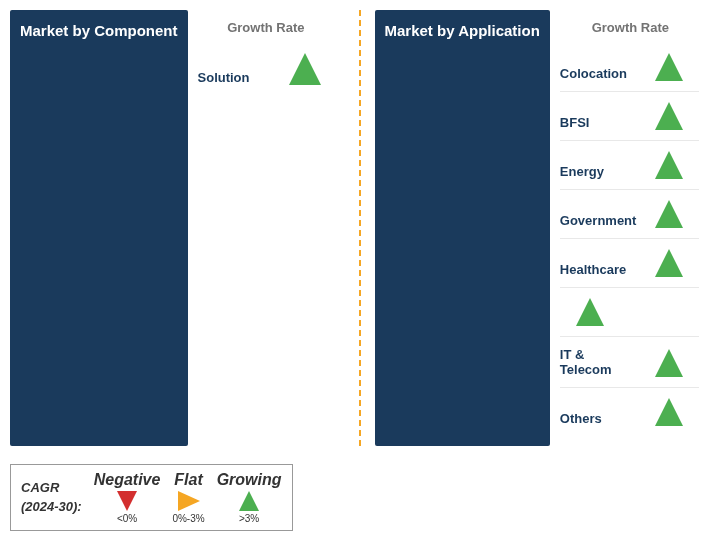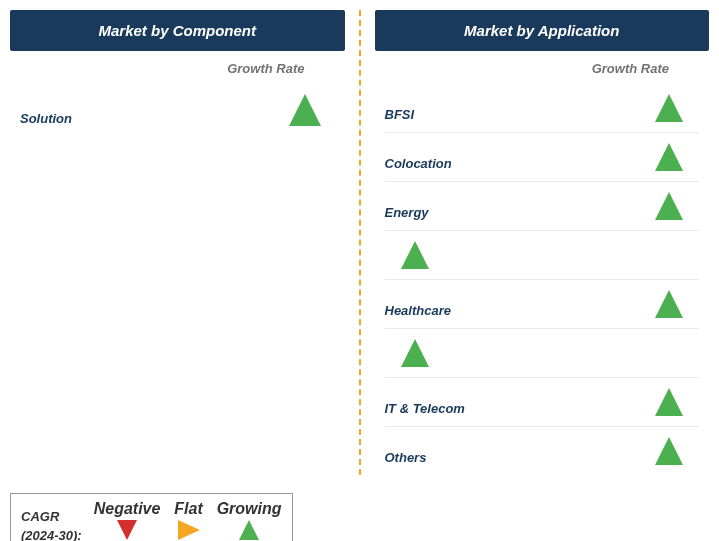--- a/index.html
+++ b/index.html
@@ -14,22 +14,21 @@
     }
     .main-container {
       display: flex;
       flex: 1;
       padding: 10px;
       gap: 0;
     }
     .panel {
       flex: 1;
       display: flex;
-      flex-direction: column;
-      font-style: italic;
+      flex-direction: row;
     }
     .panel-header {
       background: #1a3a5c;
       color: #fff;
       text-align: center;
       font-size: 15px;
       font-weight: bold;
       padding: 12px 10px;
       border-radius: 2px;
     }
@@ -179,38 +178,39 @@
 
   <div class="divider-col">
     <div class="dashed-line"></div>
   </div>
 
   <div class="panel">
     <div class="panel-header">Market by Application</div>
     <div class="panel-content">
       <div class="growth-rate-label">Growth Rate</div>
       <div class="item-row">
+        <span class="item-label">Colocation</span>
+        <div class="arrow-container">
+          <span class="arrow-up"></span>
+        </div>
+      </div>
+      <div class="item-row">
         <span class="item-label">BFSI</span>
         <div class="arrow-container">
           <span class="arrow-up"></span>
         </div>
       </div>
       <div class="item-row">
-        <span class="item-label">Colocation</span>
-        <div class="arrow-container">
-          <span class="arrow-up"></span>
-        </div>
-      </div>
-      <div class="item-row">
         <span class="item-label">Energy</span>
         <div class="arrow-container">
           <span class="arrow-up"></span>
         </div>
       </div>
       <div class="item-row">
+        <span class="item-label">Government</span>
         <div class="arrow-container">
           <span class="arrow-up"></span>
         </div>
       </div>
       <div class="item-row">
         <span class="item-label">Healthcare</span>
         <div class="arrow-container">
           <span class="arrow-up"></span>
         </div>
       </div>

